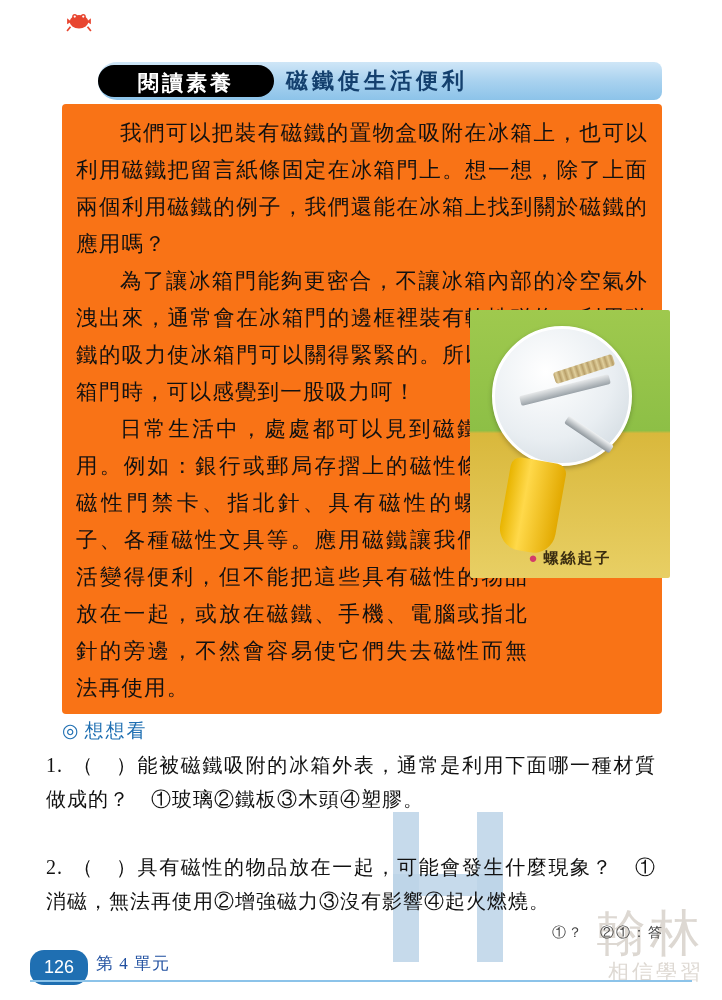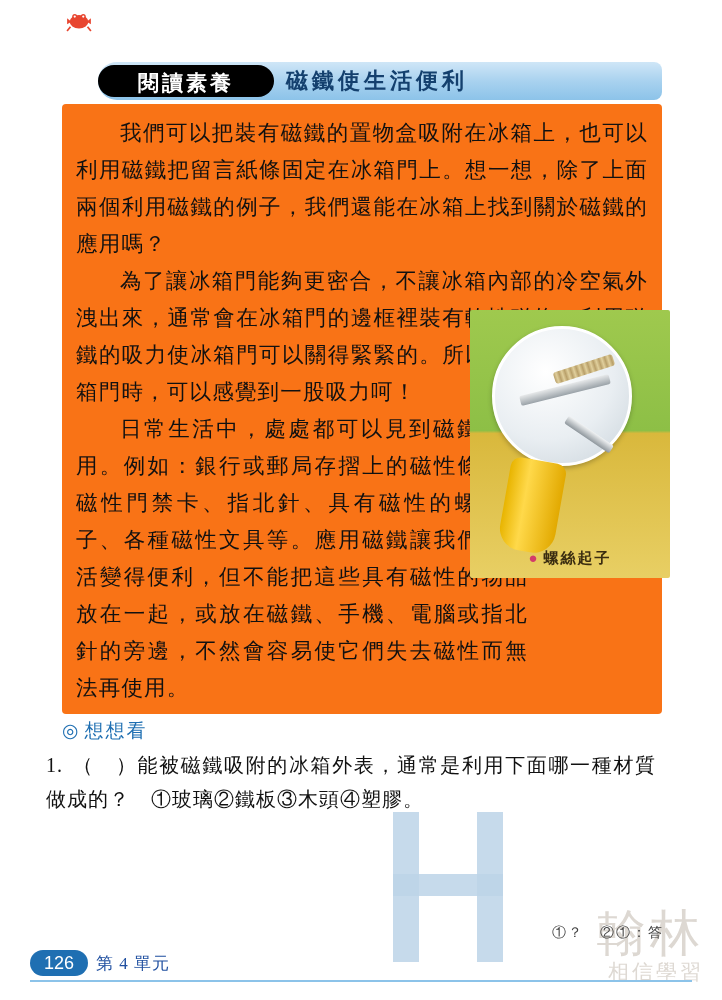--- a/index.html
+++ b/index.html
@@ -244,21 +244,21 @@
     left: 0;
     bottom: 18px;
     width: 100%;
     height: 32px;
   }
   .pagenum {
     position: absolute;
     left: 30px;
     top: 0;
     width: 58px;
-    height: 26px;
+    height: 35px;
     background: #1f6fb2;
     border-radius: 14px;
     color: #fff;
     font-size: 18px;
     display: flex;
     align-items: center;
     justify-content: center;
     font-family: "Liberation Sans", sans-serif;
   }
   .unit {
@@ -333,20 +333,23 @@
   </div>
 
   <div class="q-head">
     <span class="ring">◎</span><span>想想看</span>
   </div>
 
   <div class="q q1">
     <span class="num">1.</span><span>（　）</span><span>能被磁鐵吸附的冰箱外表，通常是利用下面哪一種材質做成的？　①玻璃②鐵板③木頭④塑膠。</span>
   </div>
 
+  <div class="q q2">
+    <span class="num">2.</span><span>（　）</span><span>具有磁性的物品放在一起，可能會發生什麼現象？　①消磁，無法再使用②增強磁力③沒有影響④起火燃燒。</span>
+  </div>
 
   <div class="answers">①？　②①：答</div>
 
   <div class="footer">
     <div class="pagenum">126</div>
     <div class="unit">第 4 單元</div>
     <div class="footline"></div>
   </div>
 
 </div>

